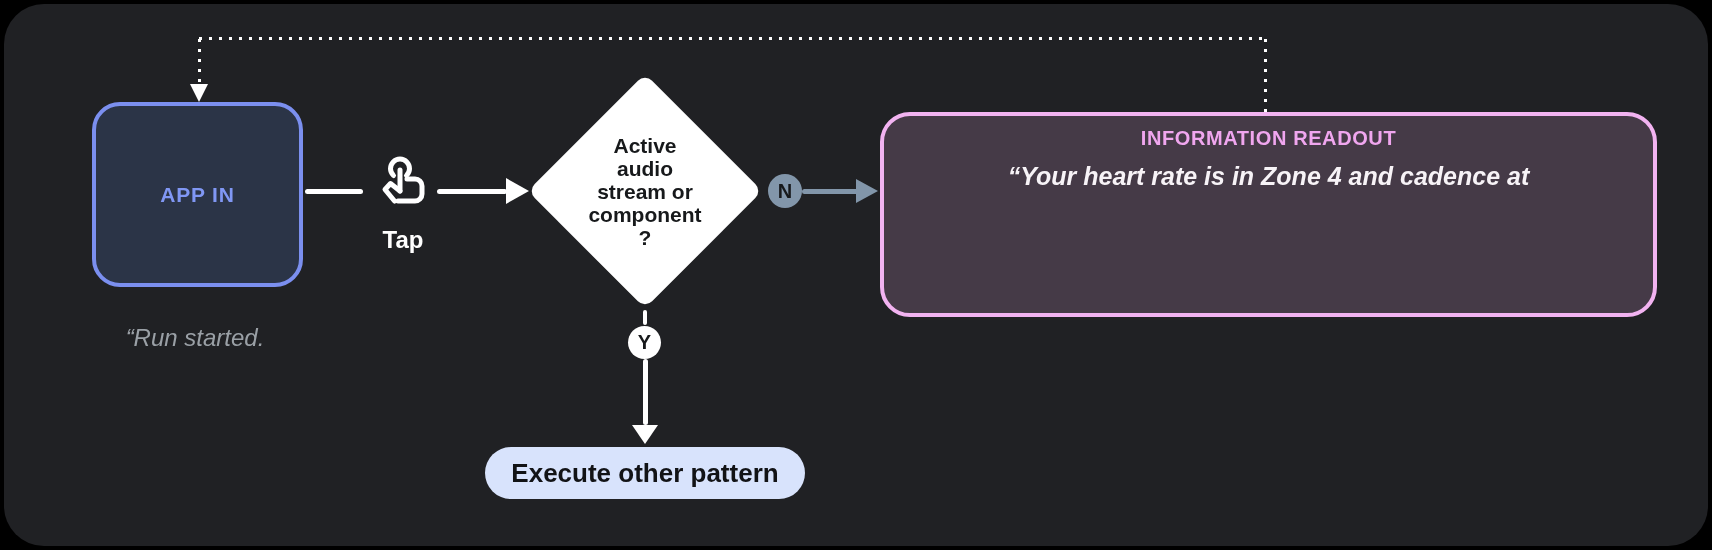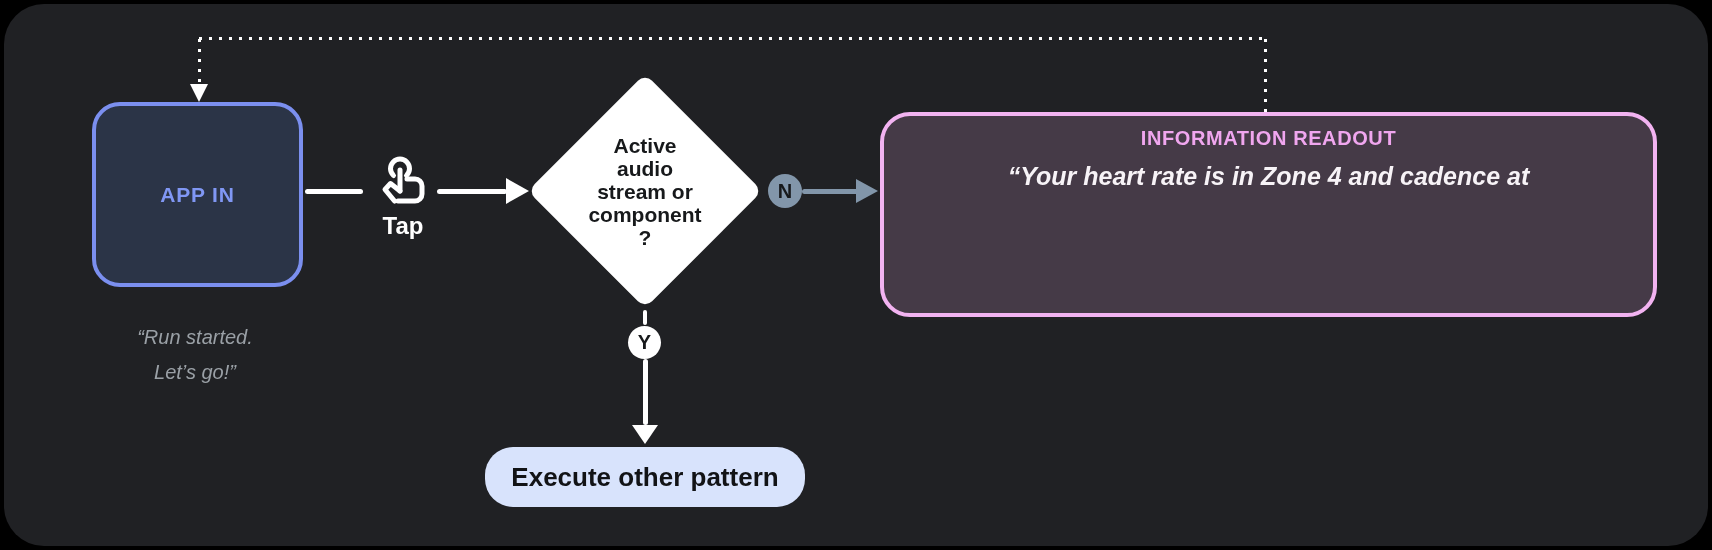--- a/index.html
+++ b/index.html
@@ -32,25 +32,25 @@
   
   .start-box{
     position:absolute;left:92px;top:102px;width:211px;height:185px;box-sizing:border-box;
     background:var(--blue-fill,#2B3447);border:4px solid var(--blue,#7B8FEF);border-radius:28px;
     display:flex;flex-direction:column;align-items:center;justify-content:center;
     color:var(--blue-text,#8097F4);font-weight:700;font-size:21px;line-height:28px;
     letter-spacing:.8px;text-align:center;
   }
   .start-caption{
     position:absolute;left:55px;top:320px;width:280px;text-align:center;
-    color:var(--muted,#9AA0A6);font-style:italic;font-size:20px;line-height:35px;
+    color:var(--muted,#9AA0A6);font-style:italic;font-size:24px;line-height:35px;
   }
   
   .tap-icon{position:absolute;left:372px;top:152px;width:58px;height:58px;}
-  .tap-label{position:absolute;left:353px;top:212px;width:100px;text-align:center;
+  .tap-label{position:absolute;left:353px;top:226px;width:100px;text-align:center;
     color:#fff;font-weight:700;font-size:24px;}
   
   .diamond{
     position:absolute;left:562px;top:108px;width:166px;height:166px;
     background:#fff;border-radius:10px;transform:rotate(45deg);
   }
   .diamond-inner{
     position:absolute;inset:0;transform:rotate(-45deg);
     display:flex;flex-direction:column;align-items:center;justify-content:center;
     color:var(--ink,#17191B);font-weight:700;font-size:21px;line-height:23px;text-align:center;
@@ -64,21 +64,21 @@
   .readout{
     position:absolute;left:880px;top:112px;width:777px;height:205px;box-sizing:border-box;
     background:var(--pink-fill,#453A47);border:4px solid var(--pink,#F2B3F1);border-radius:30px;
     padding-top:11px;text-align:center;
   }
   .readout-title{color:var(--pink-text,#F0A6EF);font-weight:700;font-size:20px;letter-spacing:.6px;}
   .readout-quote{margin-top:6px;color:#F7F3F7;font-weight:700;font-style:italic;
     font-size:25px;line-height:41px;}
   
   .pill{
-    position:absolute;left:485px;top:447px;width:320px;height:60px;
+    position:absolute;left:485px;top:447px;width:320px;height:52px;
     background:var(--pill,#D8E3FC);border-radius:28px;
     display:flex;align-items:center;justify-content:center;
     color:#121316;font-weight:700;font-size:26px;
   }
 </style>
 </head>
 <body>
 
 <div class="stage">
   <div class="panel"></div>
@@ -86,21 +86,20 @@
   <div class="dot-h" style="left:199px;top:37px;width:1069px;"></div>
   <div class="dot-v" style="left:1264px;top:39px;height:73px;"></div>
   <div class="dot-v" style="left:198px;top:39px;height:46px;"></div>
   <div class="tri down-small" style="left:190px;top:84px;"></div>
 
   <div class="start-box">
     <span>APP IN</span>
   </div>
   <div class="start-caption">
     <div>“Run started.</div>
-    <div>Let’s go!”</div>
   </div>
 
   <div class="hline" style="left:305px;top:189px;width:58px;"></div>
   <svg class="tap-icon" viewBox="0 0 58 58">
     <g fill="none" stroke="#fff" stroke-width="5" stroke-linecap="round" stroke-linejoin="round">
       <path d="M21.5 23.5a9.5 9.5 0 1 1 13 0"></path>
       <path d="M28 18v21"></path>
       <path d="M28 39l-9.5-7.5-5.5 6 9.5 11.5"></path>
       <path d="M35 27h8a7 7 0 0 1 7 7v8a7 7 0 0 1-7 7H26"></path>
     </g>

